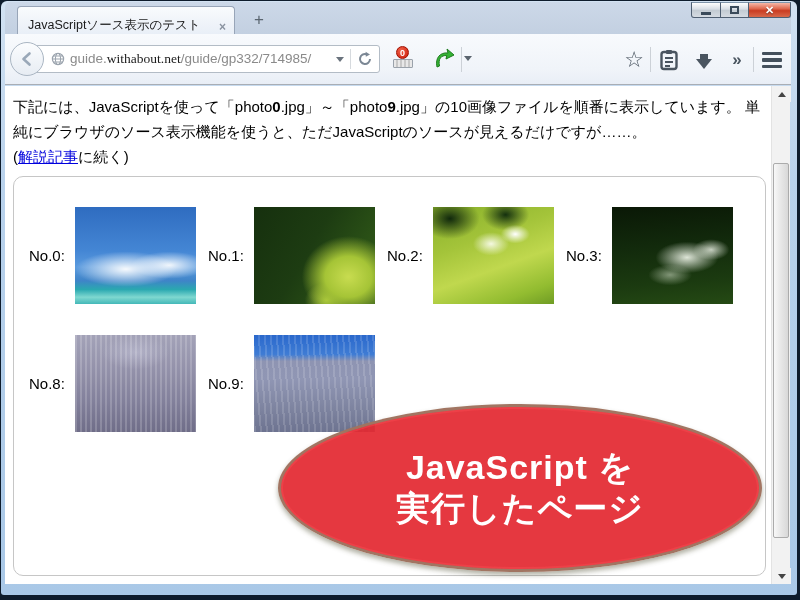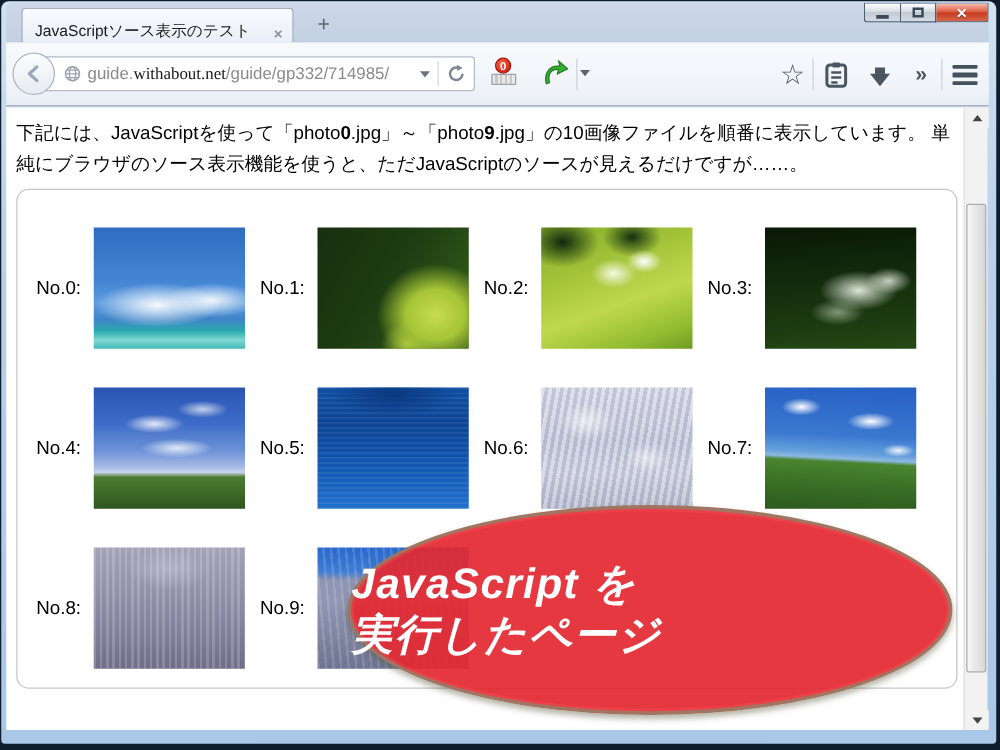--- a/index.html
+++ b/index.html
@@ -131,22 +131,22 @@
     radial-gradient(40% 25% at 50% 18%,rgba(205,205,225,.45),rgba(0,0,0,0) 70%),
     linear-gradient(180deg,#a3a2b8 0%,#918fa8 40%,#817f9a 70%,#6f6d88 100%);}
   .photo-9{background:
     repeating-linear-gradient(85deg,rgba(255,255,255,.14) 0 2px,rgba(0,0,0,0) 2px 6px),
     linear-gradient(180deg,#2a68cc 0%,#3f7cd4 20%,#8e94b2 27%,#9096b4 45%,#7e84a0 75%,#6d7390 100%);}
   
   .overlay-oval{position:absolute;left:273px;top:318px;width:484px;height:168px;
                 border-radius:50%;background:rgba(227,41,49,.93);
                 border:3px solid rgba(139,139,111,.75);
                 box-shadow:0 3px 5px rgba(80,80,50,.45),inset 0 0 0 2px rgba(255,80,85,.35);
-                display:flex;flex-direction:column;justify-content:center;
-                z-index:10;font-style:italic;}
+                display:flex;flex-direction:column;align-items:center;justify-content:center;
+                z-index:10;}
   .overlay-line{color:#fff;font-size:34px;font-weight:bold;line-height:41px;
                 letter-spacing:1px;white-space:nowrap;}
   
   .scrollbar{position:absolute;left:771px;top:86px;width:19px;height:498px;background:#f2f2f2;
              border-left:1px solid #e3e3e3;}
   .sb-btn{position:absolute;left:0;width:19px;height:16px;background:#f2f2f2;
           display:flex;align-items:center;justify-content:center;}
   .sb-up{top:0;}
   .sb-down{bottom:0;}
   .tri-up{width:0;height:0;border-left:4px solid transparent;border-right:4px solid transparent;
@@ -252,57 +252,40 @@
           <span></span>
           <span></span>
           <span></span>
         </span>
     </div>
   </div>
 
   <div class="content">
     <div class="page-text">
       <div><span>下記には、JavaScriptを使って「photo</span><span style="font-weight: bold;">0</span><span>.jpg」～「photo</span><span style="font-weight: bold;">9</span><span>.jpg」の10画像ファイルを順番に表示しています。 単純にブラウザのソース表示機能を使うと、ただJavaScriptのソースが見えるだけですが……。</span></div>
+      <div><span>(</span><a href="#" class="txt-link">解説記事</a><span>に続く)</span></div>
     </div>
 
     <div class="photo-box">
       <div class="grid-row">
         <div class="grid-item">
           <span class="no-label">No.0:</span>
           <div class="photo photo-0"></div>
         </div>
         <div class="grid-item">
           <span class="no-label">No.1:</span>
           <div class="photo photo-1"></div>
         </div>
         <div class="grid-item">
           <span class="no-label">No.2:</span>
           <div class="photo photo-2"></div>
         </div>
         <div class="grid-item">
           <span class="no-label">No.3:</span>
           <div class="photo photo-3"></div>
-        </div>
-      </div>
-      <div class="grid-row">
-        <div class="grid-item">
-          <span class="no-label">No.4:</span>
-          <div class="photo photo-4"></div>
-        </div>
-        <div class="grid-item">
-          <span class="no-label">No.5:</span>
-          <div class="photo photo-5"></div>
-        </div>
-        <div class="grid-item">
-          <span class="no-label">No.6:</span>
-          <div class="photo photo-6"></div>
-        </div>
-        <div class="grid-item">
-          <span class="no-label">No.7:</span>
-          <div class="photo photo-7"></div>
         </div>
       </div>
       <div class="grid-row">
         <div class="grid-item">
           <span class="no-label">No.8:</span>
           <div class="photo photo-8"></div>
         </div>
         <div class="grid-item">
           <span class="no-label">No.9:</span>
           <div class="photo photo-9"></div>

